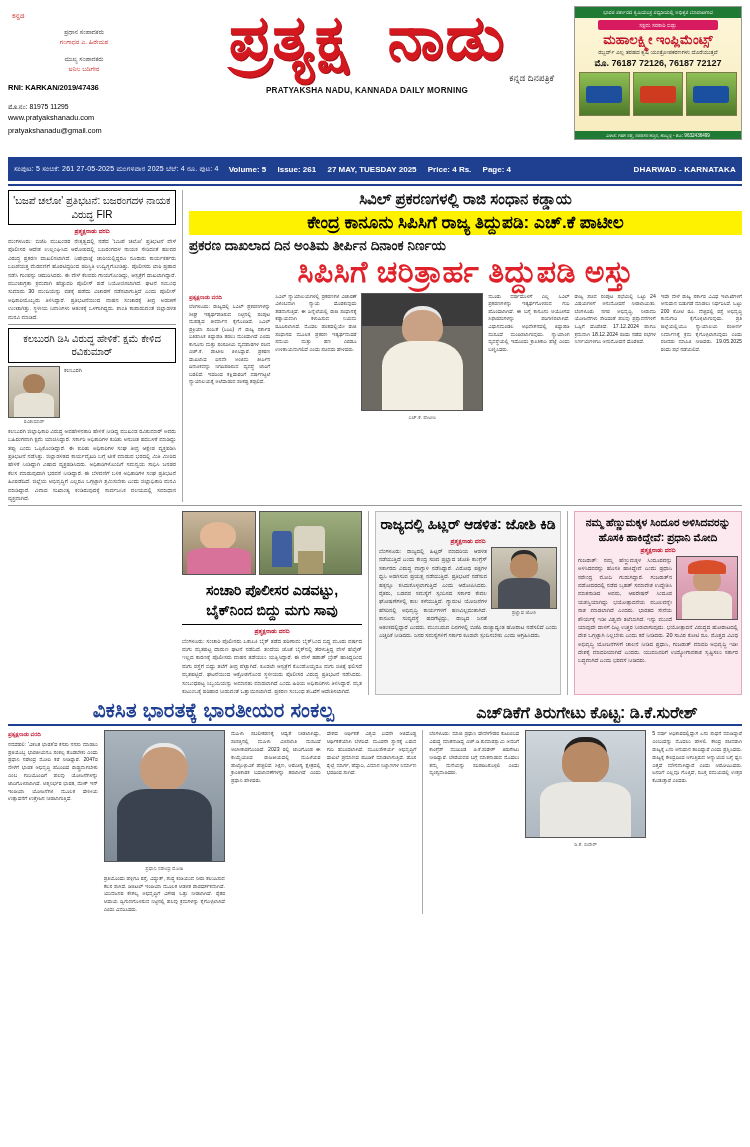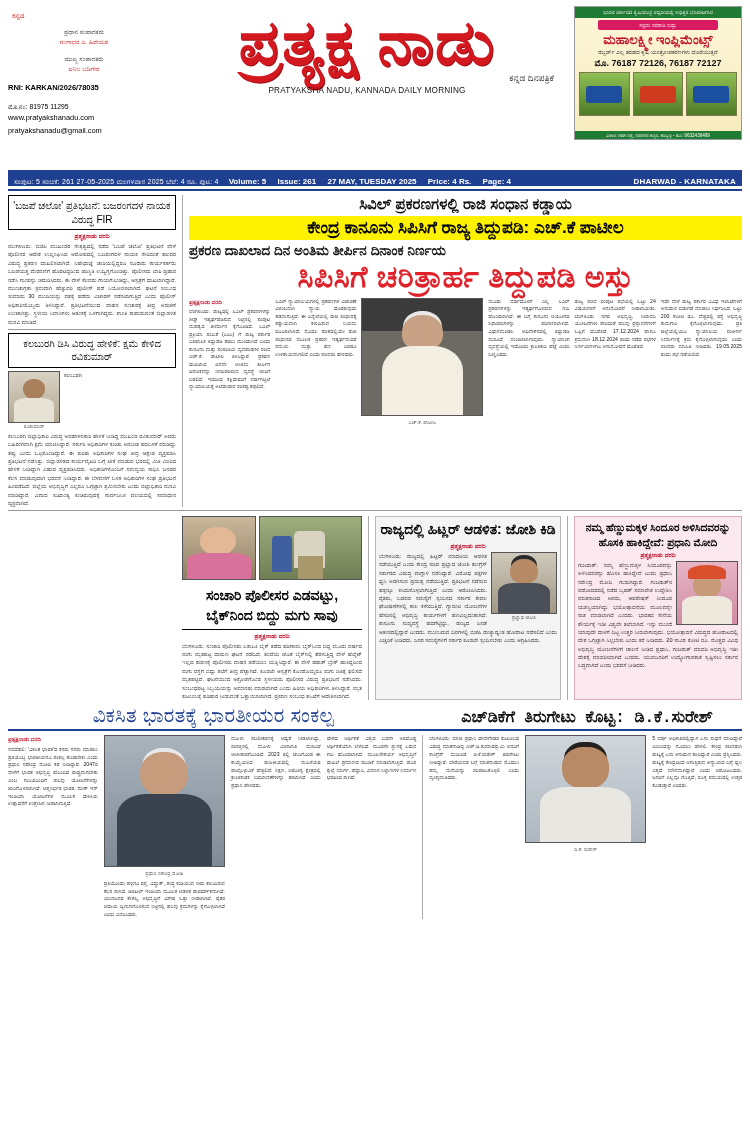--- a/index.html
+++ b/index.html
@@ -17,27 +17,27 @@
   .mh-bullet { color: #c00; font-size: 7px; margin-bottom: 8px; padding-left: 4px; }
   .mh-credits { text-align: center; line-height: 1.45; margin-bottom: 9px; }
   .mh-credits .lbl { color: #333; font-size: 6.2px; }
   .mh-credits .nm { color: #c22; font-size: 6.4px; }
   .mh-rni { font-size: 7.6px; font-weight: bold; letter-spacing: -.1px; margin: 7px 0 9px 0; color:#000; }
   .mh-contact { font-size: 7.4px; line-height: 1.75; color: #000; }
   .mh-contact .ph { font-size: 6.8px; }
 
   .mh-center { flex: 1; text-align: center; position: relative; padding-top: 4px; }
   .logo {
-    font-family: Liberation Sans, sans-serif;
+    font-family: Liberation Mono, monospace;
     font-weight: bold; font-size: 62px; line-height: 1.05;
     color: #d31820; letter-spacing: 1px;
     text-shadow: 1px 1px 0 #a00f16;
   }
   .logo-sub-kn { font-size: 9px; color: #111; text-align: right; padding-right: 20px; margin-top: -2px; }
-  .logo-sub-en { font-size: 8.2px; font-weight: normal; color: #111; letter-spacing: .2px; margin-top: 2px; }
+  .logo-sub-en { font-size: 8.2px; font-weight: bold; color: #111; letter-spacing: .2px; margin-top: 2px; }
 
   .mh-ad { width: 168px; height: 134px; border: 1px solid #999; position: relative; overflow: hidden;
            background: linear-gradient(#fdf6d8,#f7ecbe); }
   .ad-strip1 { background: #1f7a34; color: #fff; font-size: 5.4px; text-align: center; padding: 2px 1px; }
   .ad-strip2 { background: #d81b60; color: #fff; font-size: 5.6px; text-align: center; padding: 1.5px 1px;
                width: 72%; margin: 2px auto; border-radius: 2px; }
   .ad-title { color: #c0102a; font-weight: bold; font-size: 13px; text-align: center; margin: 1px 0; }
   .ad-line { color: #222; font-size: 5.8px; text-align: center; }
   .ad-phone { color: #111; font-weight: bold; font-size: 9px; text-align: center; margin: 2px 0 3px; }
   .ad-pics { display: flex; gap: 3px; padding: 0 4px; }
@@ -45,22 +45,22 @@
             background: linear-gradient(#8fbf55, #4e7a28); }
   .ad-pic .obj { position: absolute; left: 12%; top: 32%; width: 74%; height: 40%; border-radius: 3px; }
   .ad-pic.p1 .obj { background: #1d4f9e; }
   .ad-pic.p2 .obj { background: #cf3b1e; }
   .ad-pic.p3 .obj { background: #1b4fa0; }
   .ad-foot { background: #1f7a34; color: #fff; font-size: 4.6px; text-align: center; padding: 1.5px;
              position: absolute; bottom: 0; left: 0; right: 0; }
 
   
   .datebar {
-    background: #1f3f91; color: #fff; height: 16px; display: flex; align-items: flex-end;
-    padding: 0 6px; margin-top: 16px; font-size: 8px; font-weight: bold;
+    background: #1f3f91; color: #fff; height: 24px; display: flex; align-items: center;
+    padding: 0 6px; margin-top: 3px; font-size: 8px; font-weight: bold;
   }
   .datebar .kn { font-weight: normal; font-size: 7px; margin-right: 10px; letter-spacing: .2px; }
   .datebar .en span { margin-right: 9px; }
   .datebar .loc { margin-left: auto; font-size: 8px; letter-spacing: .2px; }
 
   .rule { border-top: 2px solid #1f3f91; margin: 3px 0 4px; }
   .thin { border-top: 1px solid #999; margin: 3px 0; }
 
   
   .topblock { display: flex; gap: 6px; }
@@ -103,22 +103,22 @@
   .hl-kn3 { font-size: 10.5px; font-weight: bold; text-align: center; line-height: 1.35; }
 
   .mini-photo { width: 100%; height: 64px; border: 1px solid #555; overflow: hidden; position: relative; }
 
   .box-pink { background: #fce9ef; border: 1px solid #e2a9bd; padding: 3px; }
   .box-grey { background: #f4f4f4; border: 1px solid #bbb; padding: 3px; }
 
   
   .bottom { margin-top: 4px; }
   .bot-heads { display: flex; gap: 6px; align-items: flex-end; border-bottom: 2px solid #1f3f91; padding-bottom: 2px; }
-  .bh-blue { flex: 1; font-size: 20px; font-weight: normal; color: #1f3f91; text-align: center; letter-spacing: .3px; }
-  .bh-black { width: 310px; font-size: 16px; font-weight: bold; color: #111; text-align: center; font-family: Liberation Mono, monospace; }
+  .bh-blue { flex: 1; font-size: 20px; font-weight: bold; color: #1f3f91; text-align: center; letter-spacing: .3px; }
+  .bh-black { width: 310px; font-size: 16px; font-weight: bold; color: #111; text-align: center; }
   .bot-grid { display: flex; gap: 6px; margin-top: 4px; }
   .bot-col { flex: 1; font-size: 5.2px; line-height: 1.5; text-align: justify; color: #222; }
   .bot-photo-col { flex: 1.35; }
   .big-photo { width: 100%; height: 132px; border: 1px solid #555; position: relative; overflow: hidden;
                background: linear-gradient(#a9b4bd,#7e8a95); margin-bottom: 3px; }
   .big-photo::before { content:""; position:absolute; left:30%; top:12%; width:40%; height:34%;
     background:#c79c7d; border-radius:46%; box-shadow:0 -6px 0 -2px #e9e9e9; }
   .big-photo::after { content:""; position:absolute; left:10%; top:44%; width:80%; height:56%;
     background:#3a4250; border-radius:30% 30% 0 0; }
   .dks-photo { width: 100%; height: 108px; border: 1px solid #555; position: relative; overflow: hidden;
@@ -142,21 +142,21 @@
 
       <div class="mh-credits">
         <div class="lbl">ಪ್ರಧಾನ ಸಂಪಾದಕರು</div>
         <div class="nm">ಗಂಗಾಧರ ಎ. ಹಿರೇಮಠ</div>
       </div>
       <div class="mh-credits">
         <div class="lbl">ಮುಖ್ಯ ಸಂಪಾದಕರು</div>
         <div class="nm">ಅನಿಲ ಬಡಿಗೇರ</div>
       </div>
 
-      <div class="mh-rni">RNI: KARKAN/2026/78035</div>
+      <div class="mh-rni">RNI: KARKAN/2019/47436</div>
 
       <div class="mh-contact">
         <div class="ph">ಮೊ.ನಂ: 81975 11295</div>
         <div>www.pratyakshanadu.com</div>
         <div>pratyakshanadu@gmail.com</div>
       </div>
     </div>
 
     <div class="mh-center">
       <div class="logo">ಪ್ರತ್ಯಕ್ಷ ನಾಡು</div>

